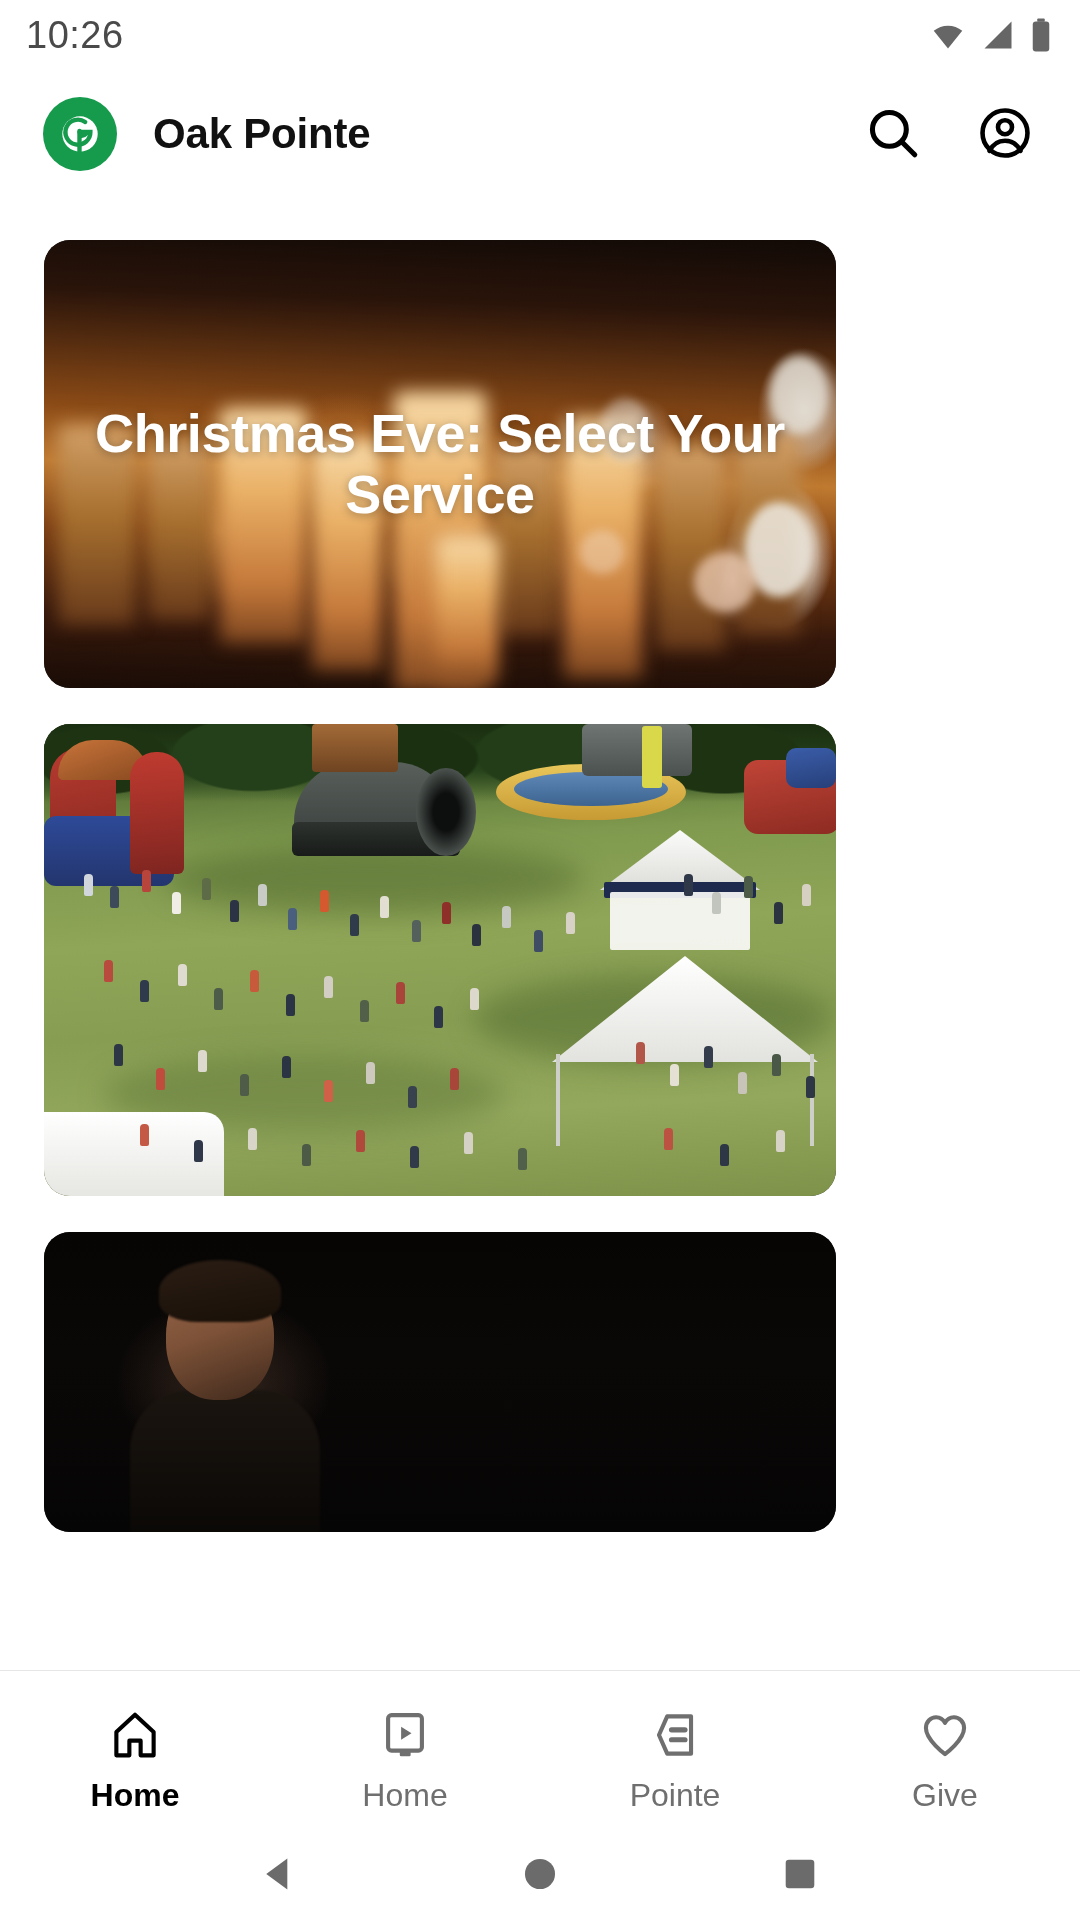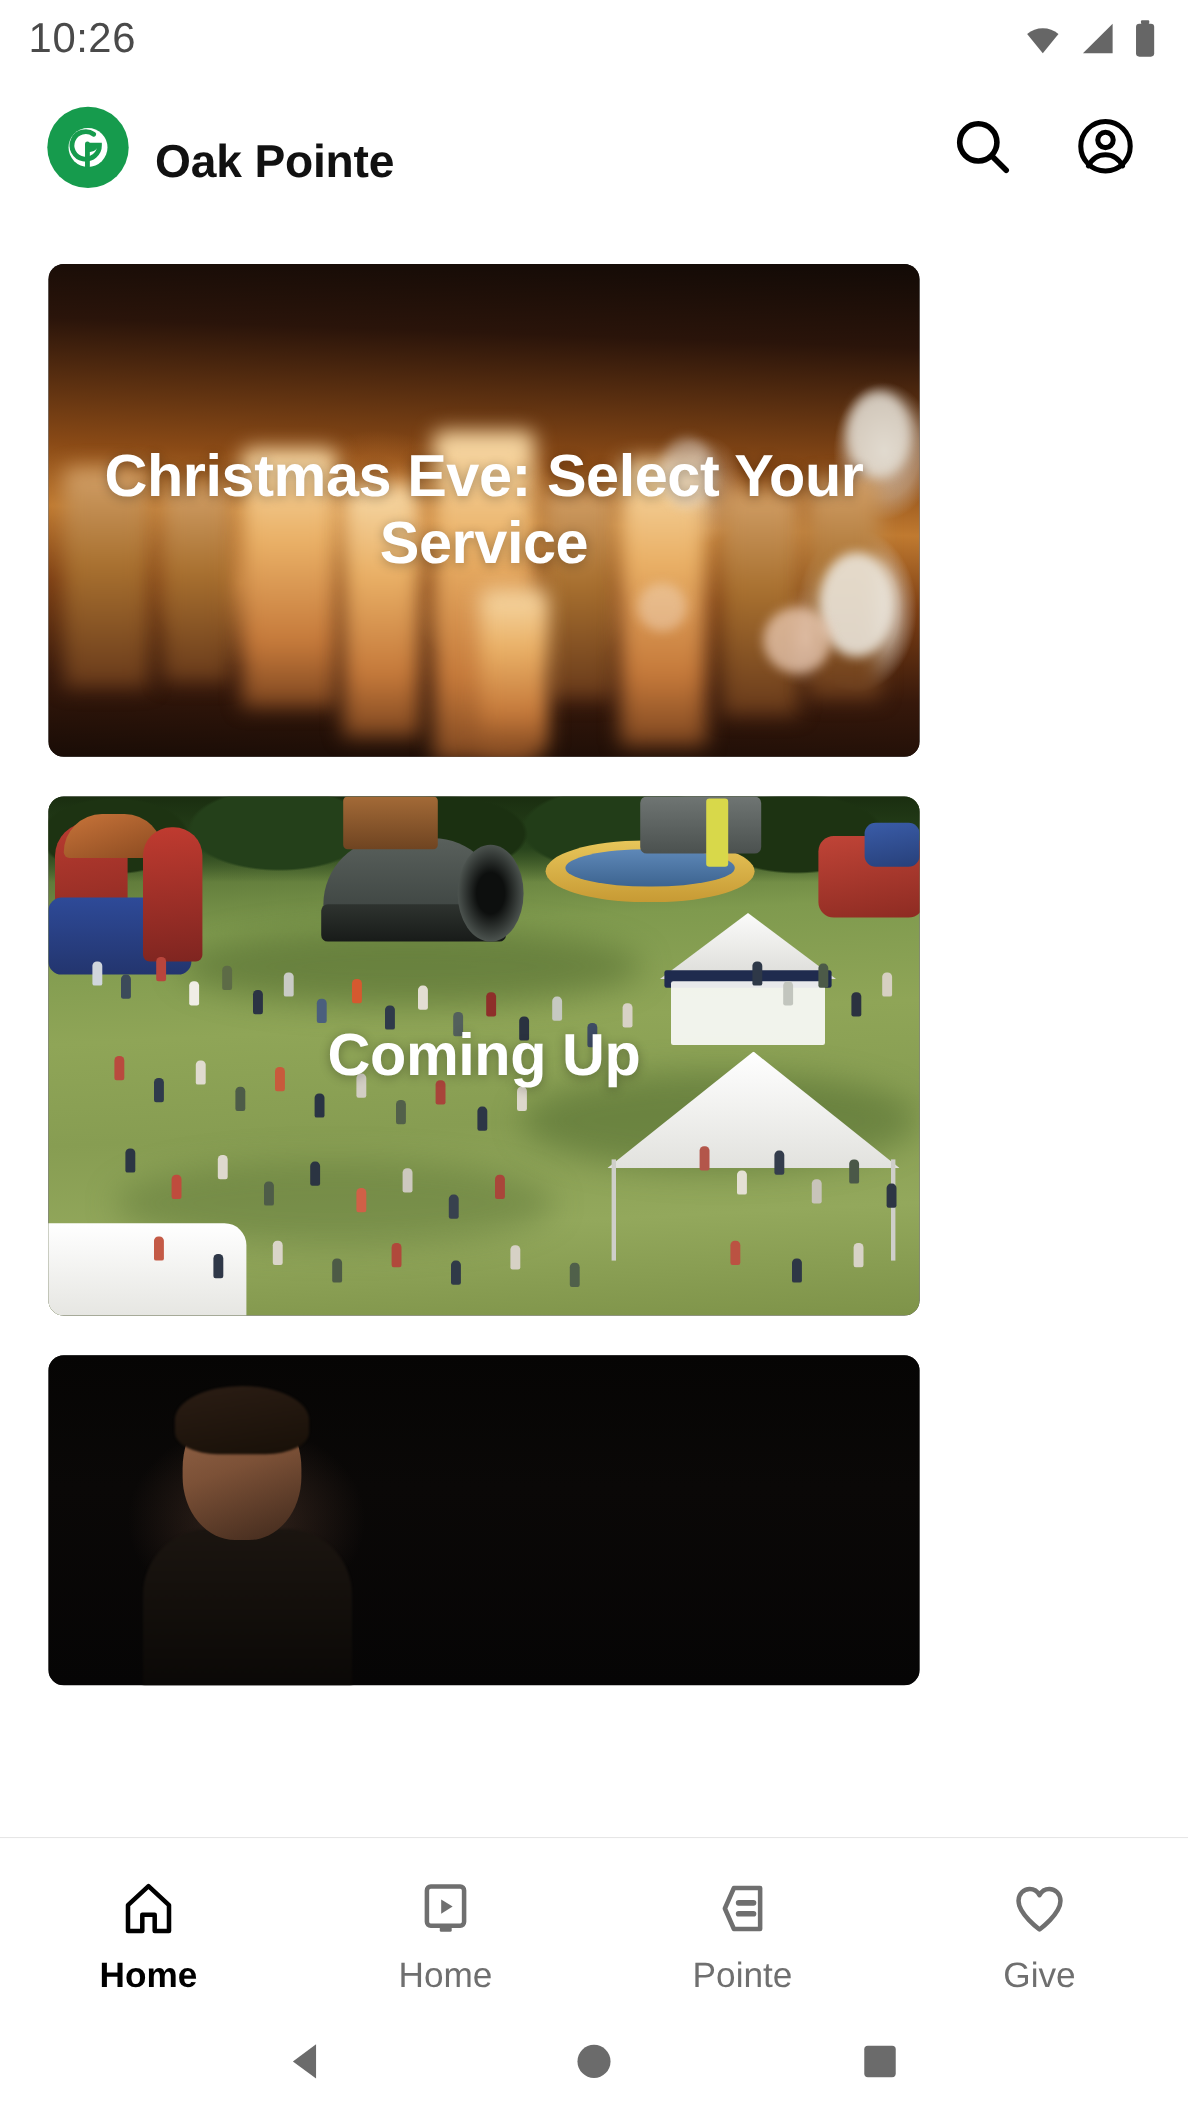--- a/index.html
+++ b/index.html
@@ -49,22 +49,22 @@
   .app-header {
     height: 128px;
     flex: 0 0 128px;
     display: flex;
     align-items: center;
     padding: 0 44px 0 43px;
     background: #ffffff;
   }
   .brand {
     display: flex;
-    align-items: flex-end;
-    gap: 24px;
+    align-items: center;
+    gap: 36px;
     flex: 1 1 auto;
     min-width: 0;
   }
   .brand-logo {
     width: 74px;
     height: 74px;
     flex: 0 0 74px;
     border-radius: 50%;
     background: #169b4d;
     display: flex;
@@ -100,21 +100,21 @@
   .feed {
     flex: 1 1 auto;
     overflow: hidden;
     padding: 42px 44px 0 44px;
     background: #ffffff;
     position: relative;
   }
   .card {
     position: relative;
     width: 792px;
-    border-radius: 14px;
+    border-radius: 26px;
     overflow: hidden;
     margin-bottom: 36px;
     background: #2b2b2b;
   }
   .card-1 { height: 448px; }
   .card-2 { height: 472px; }
   .card-3 { height: 300px; }
 
   .card-title {
     position: absolute;
@@ -484,21 +484,20 @@
         <div class="person" style="left:204px; top:404px; background:#dad5c9;"></div>
         <div class="person" style="left:258px; top:420px; background:#4d5a46;"></div>
         <div class="person" style="left:312px; top:406px; background:#b0483b;"></div>
         <div class="person" style="left:366px; top:422px; background:#303a48;"></div>
         <div class="person" style="left:420px; top:408px; background:#d6d1c5;"></div>
         <div class="person" style="left:474px; top:424px; background:#50604a;"></div>
         <div class="person" style="left:620px; top:404px; background:#bb5242;"></div>
         <div class="person" style="left:676px; top:420px; background:#2e3746;"></div>
         <div class="person" style="left:732px; top:406px; background:#d8d3c7;"></div>
       </div>
-      <div class="card-title">Coming Up</div>
     </div>
 
     <div class="card card-3">
       <div class="art-stage">
         <div class="portrait-body"></div>
         <div class="portrait-head"></div>
         <div class="portrait-hair"></div>
       </div>
       <div class="card-title"></div>
     </div>

